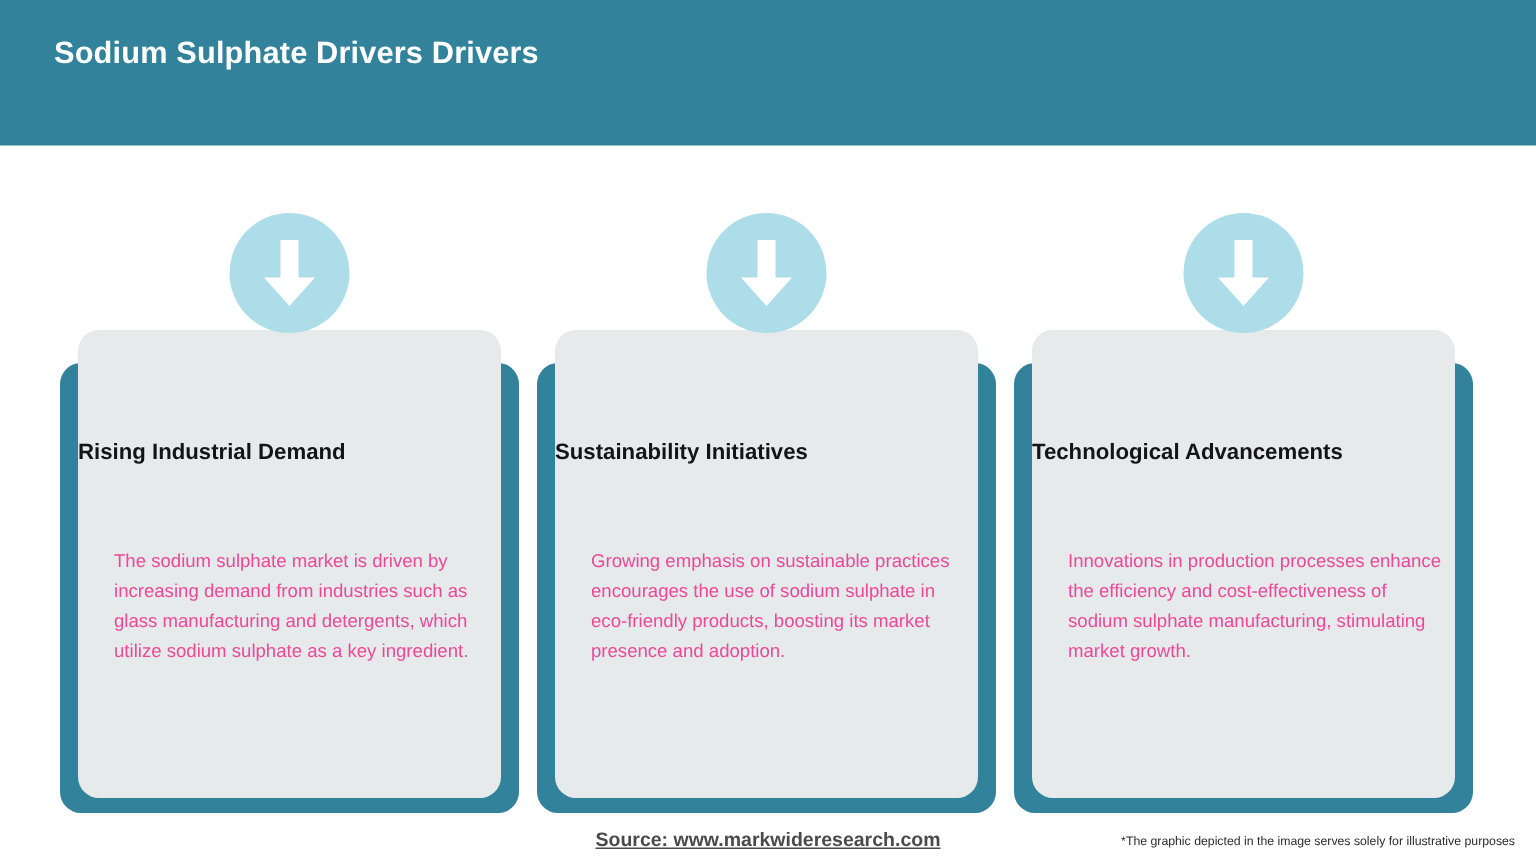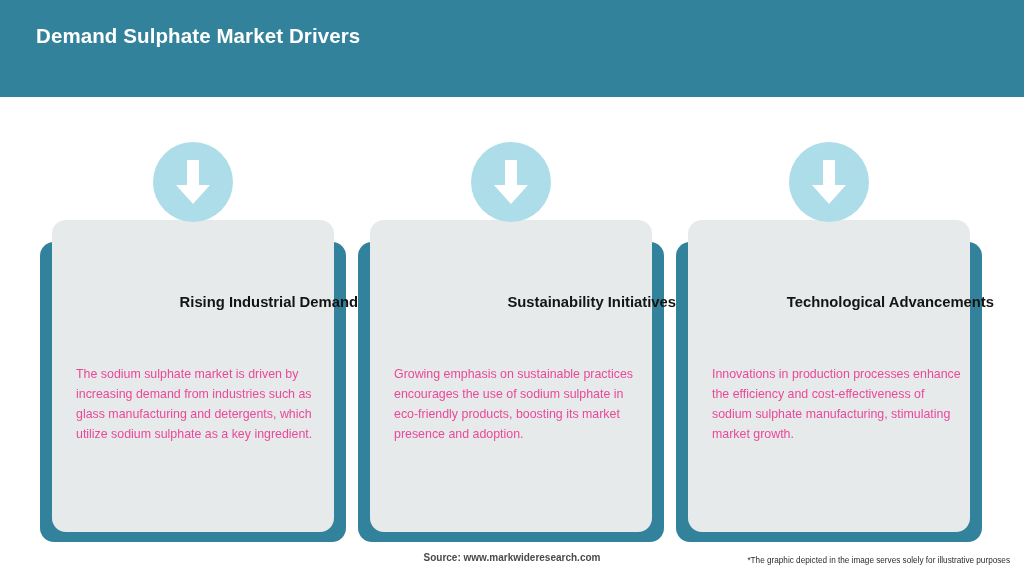--- a/index.html
+++ b/index.html
@@ -119,22 +119,22 @@
     position: absolute;
     left: 50%;
     top: 50%;
     transform: translate(-50%, -50%);
   }
 
   .card-heading {
     position: absolute;
     left: 12px;
     top: 152px;
-    width: 306px;
-    text-align: right;
+    width: 282px;
+    text-align: left;
     font-size: 14.8px;
     font-weight: bold;
     color: #141414;
     z-index: 2;
   }
 
   .card-body {
     position: absolute;
     left: 36px;
     top: 222px;
@@ -145,37 +145,38 @@
     z-index: 2;
   }
 
   
   .source {
     position: absolute;
     left: 0;
     top: 552px;
     width: 1024px;
     text-align: center;
-    font-size: 10px;
+    font-size: 13px;
     font-weight: bold;
     color: #4a4a4a;
+    text-decoration: underline;
   }
   .disclaimer {
     position: absolute;
     right: 14px;
     top: 556px;
     font-size: 8.2px;
     color: #2b2b2b;
   }
 </style>
 </head>
 <body>
 
 <div class="header">
-  <div class="header-title">Demand Sulphate Market Drivers</div>
+  <div class="header-title">Sodium Sulphate Drivers Drivers</div>
 
 </div>
 
 <div class="cards">
 
   <div class="card-wrap c1">
     <div class="card-frame"></div>
     <div class="card"></div>
     <div class="card-icon">
       <svg width="40" height="48" viewBox="0 0 40 48" aria-hidden="true">

